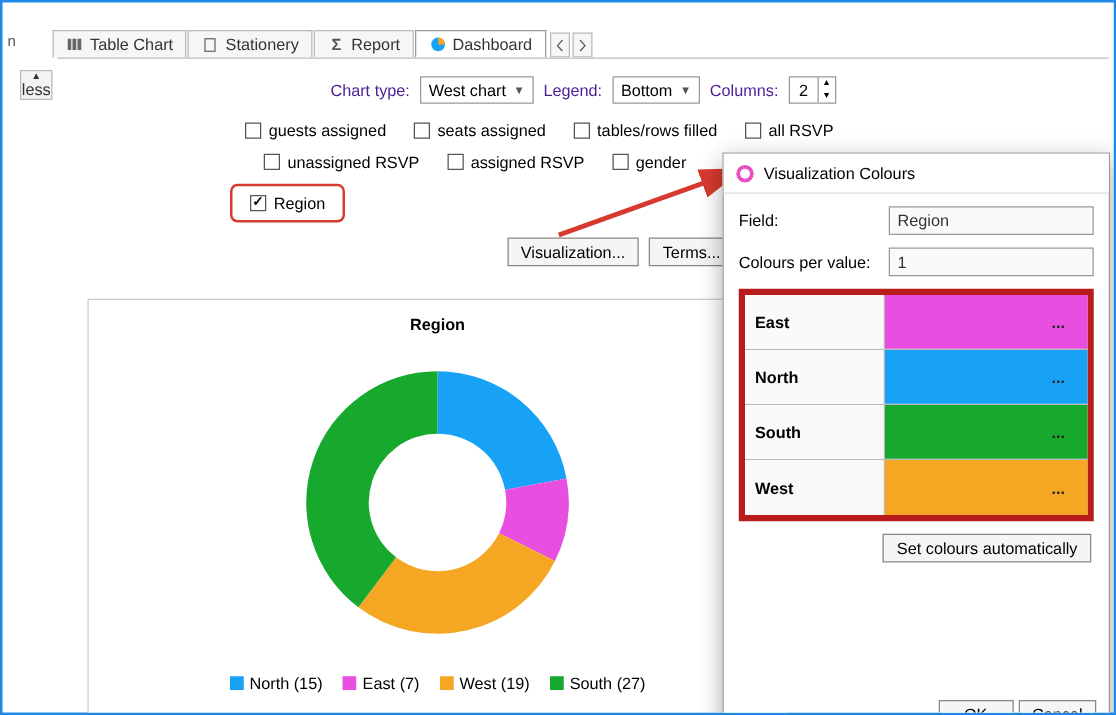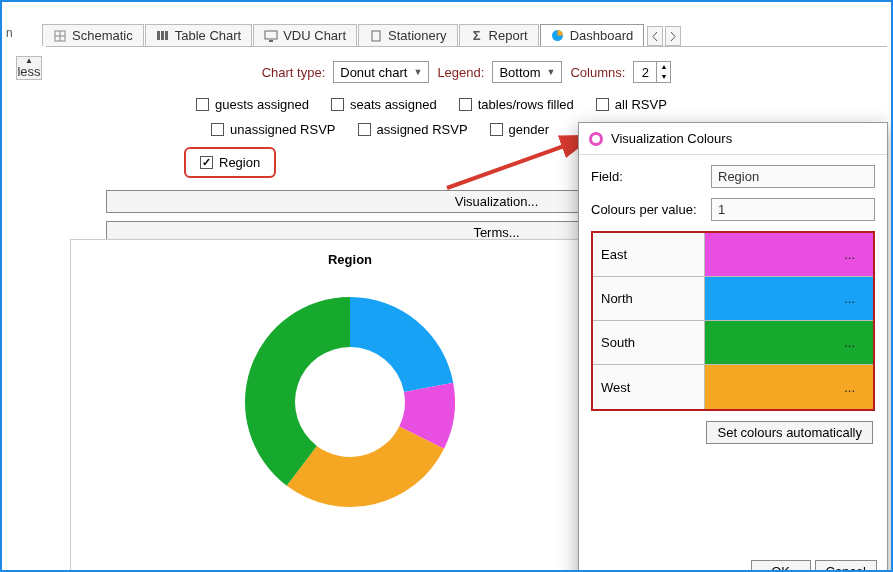--- a/index.html
+++ b/index.html
@@ -15,54 +15,54 @@
   .tab .ticon { display:inline-flex; width:14px; height:14px; align-items:center; justify-content:center; }
   .navbtn { width:16px; height:20px; border:1px solid #bbb; background:#f6f6f6; display:flex; align-items:center; justify-content:center; margin-left:2px; cursor:pointer; }
 
   .less-btn { position:absolute; left:14px; top:54px; width:26px; height:24px; border:1px solid #bbb; background:#f3f3f3; display:flex; flex-direction:column; align-items:center; justify-content:center; cursor:pointer; font-size:8px; color:#333; }
   .less-btn .arr { font-size:8px; line-height:6px; }
 
   .workarea { position:absolute; left:44px; top:44px; right:4px; bottom:4px; border-top:1px solid #bbb; background:#fff; }
 
   .ctl-row { display:flex; align-items:center; gap:8px; }
   .row1 { margin-top:14px; justify-content:center; }
-  .label { color:#7f1d1d; }
+  .label { color:#4c1d95; }
   .select { display:flex; align-items:center; gap:6px; border:1px solid #999; padding:2px 6px; background:#fff; cursor:pointer; min-height:22px;}
   .select .caret { font-size:9px; color:#555;}
   .spinner { display:flex; align-items:center; border:1px solid #999; height:22px; }
   .spinner .val { width:22px; text-align:center; }
   .spinner .spins { display:flex; flex-direction:column; border-left:1px solid #999; }
   .spinner .spins span { font-size:7px; line-height:10px; padding:0 3px; cursor:pointer;}
 
   .check-row { display:flex; gap:22px; margin-top:14px; margin-left:150px; }
   .chk { display:flex; align-items:center; gap:6px; cursor:pointer;text-align:right; }
   .box { width:13px; height:13px; border:1px solid #555; display:flex; align-items:center; justify-content:center; background:#fff; }
   .box.checked::after { content:"✓"; font-size:11px; line-height:11px; color:#000; font-weight:bold; }
   .region-wrap { border:2px solid #d63a2f; border-radius:6px; padding:6px 14px; display:inline-flex; margin-left:138px; margin-top:10px; }
 
   .btn { border:1px solid #888; background:#f5f5f5; padding:3px 10px; cursor:pointer; }
-  .btnrow { display:flex; gap:8px; justify-content:center; margin-top:12px; margin-left:60px;flex-direction:column;}
+  .btnrow { display:flex; gap:8px; justify-content:center; margin-top:12px; margin-left:60px;}
 
   
   .chart-panel { position:absolute; left:24px; top:192px; width:560px; height:340px; border:1px solid #ccc; background:#fff; box-shadow: 2px 2px 4px rgba(0,0,0,0.15);}
   .chart-title { text-align:center; font-weight:bold; margin-top:12px; }
   .donut-wrap { display:flex; justify-content:center; margin-top:10px; }
   .legend { display:flex; gap:16px; justify-content:center; margin-top:12px; }
   .legend .item { display:flex; align-items:center; gap:5px; }
   .legend .sw { width:11px; height:11px; }
 
   
   .dialog { position:absolute; left:576px; top:120px; width:310px; height:472px; background:#fff; border:1px solid #999; box-shadow:0 6px 18px rgba(0,0,0,0.35); }
   .dlg-title { background:#fff; border-bottom:1px solid #ddd; padding:8px 10px; display:flex; align-items:center; gap:8px; }
   .ring-icon { width:14px; height:14px; border:3px solid #e84fc0; border-radius:50%; }
   .dlg-body { padding:10px 12px; }
   .dlg-row { display:flex; align-items:center; margin-bottom:10px; }
   .dlg-row .lab { width:120px; }
   .dlg-row .inp { flex:1; border:1px solid #999; background:#fafafa; padding:3px 6px; color:#333; }
-  .ctable { border:2px solid #b91c1c; }
+  .ctable { border:5px solid #b91c1c;font-weight:bold; }
   .ctable .crow { display:flex; border-bottom:1px solid #bbb; height:44px; }
   .ctable .crow:last-child { border-bottom:none; }
   .ctable .cname { width:112px; display:flex; align-items:center; padding-left:8px; border-right:1px solid #bbb; background:#fafafa;}
   .ctable .cswatch { flex:1; display:flex; align-items:center; justify-content:flex-end; padding-right:18px; color:#222; cursor:pointer; }
   .dlg-foot { display:flex; gap:4px; justify-content:flex-end; position:absolute; right:10px; bottom:10px;}
   .auto-btn-wrap { display:flex; justify-content:flex-end; margin-top:10px; padding-right:2px;}
 
   
   .arrow { position:absolute; left:440px; top:126px; pointer-events:none; }
 
@@ -71,45 +71,26 @@
 <body>
 
 <div class="outer">
 
   <div class="truncated-tab">n</div>
 
   <div class="tabstrip">
     <div class="tab">
       <span class="ticon">
           <svg width="12" height="12">
-            <rect x="1" y="1" width="10" height="10" fill="none" stroke="#888"></rect>
-            <line x1="1" y1="6" x2="11" y2="6" stroke="#888"></line>
-            <line x1="6" y1="1" x2="6" y2="11" stroke="#888"></line>
-          </svg>
-        </span>
-      <span>Schematic</span>
-    </div>
-    <div class="tab">
-      <span class="ticon">
-          <svg width="12" height="12">
             <rect x="0" y="1" width="3" height="9" fill="#666"></rect>
             <rect x="4" y="1" width="3" height="9" fill="#666"></rect>
             <rect x="8" y="1" width="3" height="9" fill="#666"></rect>
           </svg>
         </span>
       <span>Table Chart</span>
-    </div>
-    <div class="tab">
-      <span class="ticon">
-          <svg width="14" height="12">
-            <rect x="1" y="1" width="12" height="8" fill="none" stroke="#666"></rect>
-            <line x1="5" y1="11" x2="9" y2="11" stroke="#666" stroke-width="2"></line>
-          </svg>
-        </span>
-      <span>VDU Chart</span>
     </div>
     <div class="tab">
       <span class="ticon">
           <svg width="12" height="12">
             <rect x="2" y="1" width="8" height="10" fill="none" stroke="#666"></rect>
           </svg>
         </span>
       <span>Stationery</span>
     </div>
     <div class="tab">
@@ -140,21 +121,21 @@
   <div class="less-btn">
     <span class="arr">▲</span>
     <span>less</span>
   </div>
 
   <div class="workarea">
 
     <div class="ctl-row row1">
       <span class="label">Chart type:</span>
       <div class="select">
-        <span>Donut chart</span>
+        <span>West chart</span>
         <span class="caret">▼</span>
       </div>
       <span class="label">Legend:</span>
       <div class="select">
         <span>Bottom</span>
         <span class="caret">▼</span>
       </div>
       <span class="label">Columns:</span>
       <div class="spinner">
         <span class="val">2</span>
@@ -215,20 +196,38 @@
     <div class="chart-panel">
       <div class="chart-title">Region</div>
       <div class="donut-wrap">
         <svg id="donut" width="250" height="250" viewBox="0 0 100 100">
             <path d="M 50 8 A 42 42 0 0 1 91.28487018672388 42.28252025170404 L 71.62540819304584 45.95751060803545 A 22 22 0 0 0 50 28 Z" fill="#17a2f5"></path>
             <path d="M 91.28487018672388 42.28252025170404 A 42 42 0 0 1 87.59685823691262 68.7210109426146 L 69.69359240981137 59.80624382708384 A 22 22 0 0 0 71.62540819304584 45.95751060803545 Z" fill="#e84fe0"></path>
             <path d="M 87.59685823691262 68.7210109426146 A 42 42 0 0 1 24.689345272071222 83.51672354577005 L 36.742037999656354 67.55637900016526 A 22 22 0 0 0 69.69359240981137 59.80624382708384 Z" fill="#f5a623"></path>
             <path d="M 24.689345272071222 83.51672354577005 A 42 42 0 0 1 49.99999999999999 8 L 49.99999999999999 28 A 22 22 0 0 0 36.742037999656354 67.55637900016526 Z" fill="#17a82e"></path>
           </svg>
       </div>
+      <div class="legend">
+        <div class="item">
+            <span class="sw" style="background:#17a2f5"></span>
+            <span>North (15)</span>
+          </div>
+        <div class="item">
+            <span class="sw" style="background:#e84fe0"></span>
+            <span>East (7)</span>
+          </div>
+        <div class="item">
+            <span class="sw" style="background:#f5a623"></span>
+            <span>West (19)</span>
+          </div>
+        <div class="item">
+            <span class="sw" style="background:#17a82e"></span>
+            <span>South (27)</span>
+          </div>
+      </div>
     </div>
 
   </div>
 
   <svg class="arrow" width="170" height="70">
     <defs>
         <marker id="ah" markerWidth="10" markerHeight="10" refX="8" refY="3" orient="auto">
           <path d="M0,0 L0,6 L9,3 z" fill="#d63a2f"></path>
         </marker>
       </defs>

